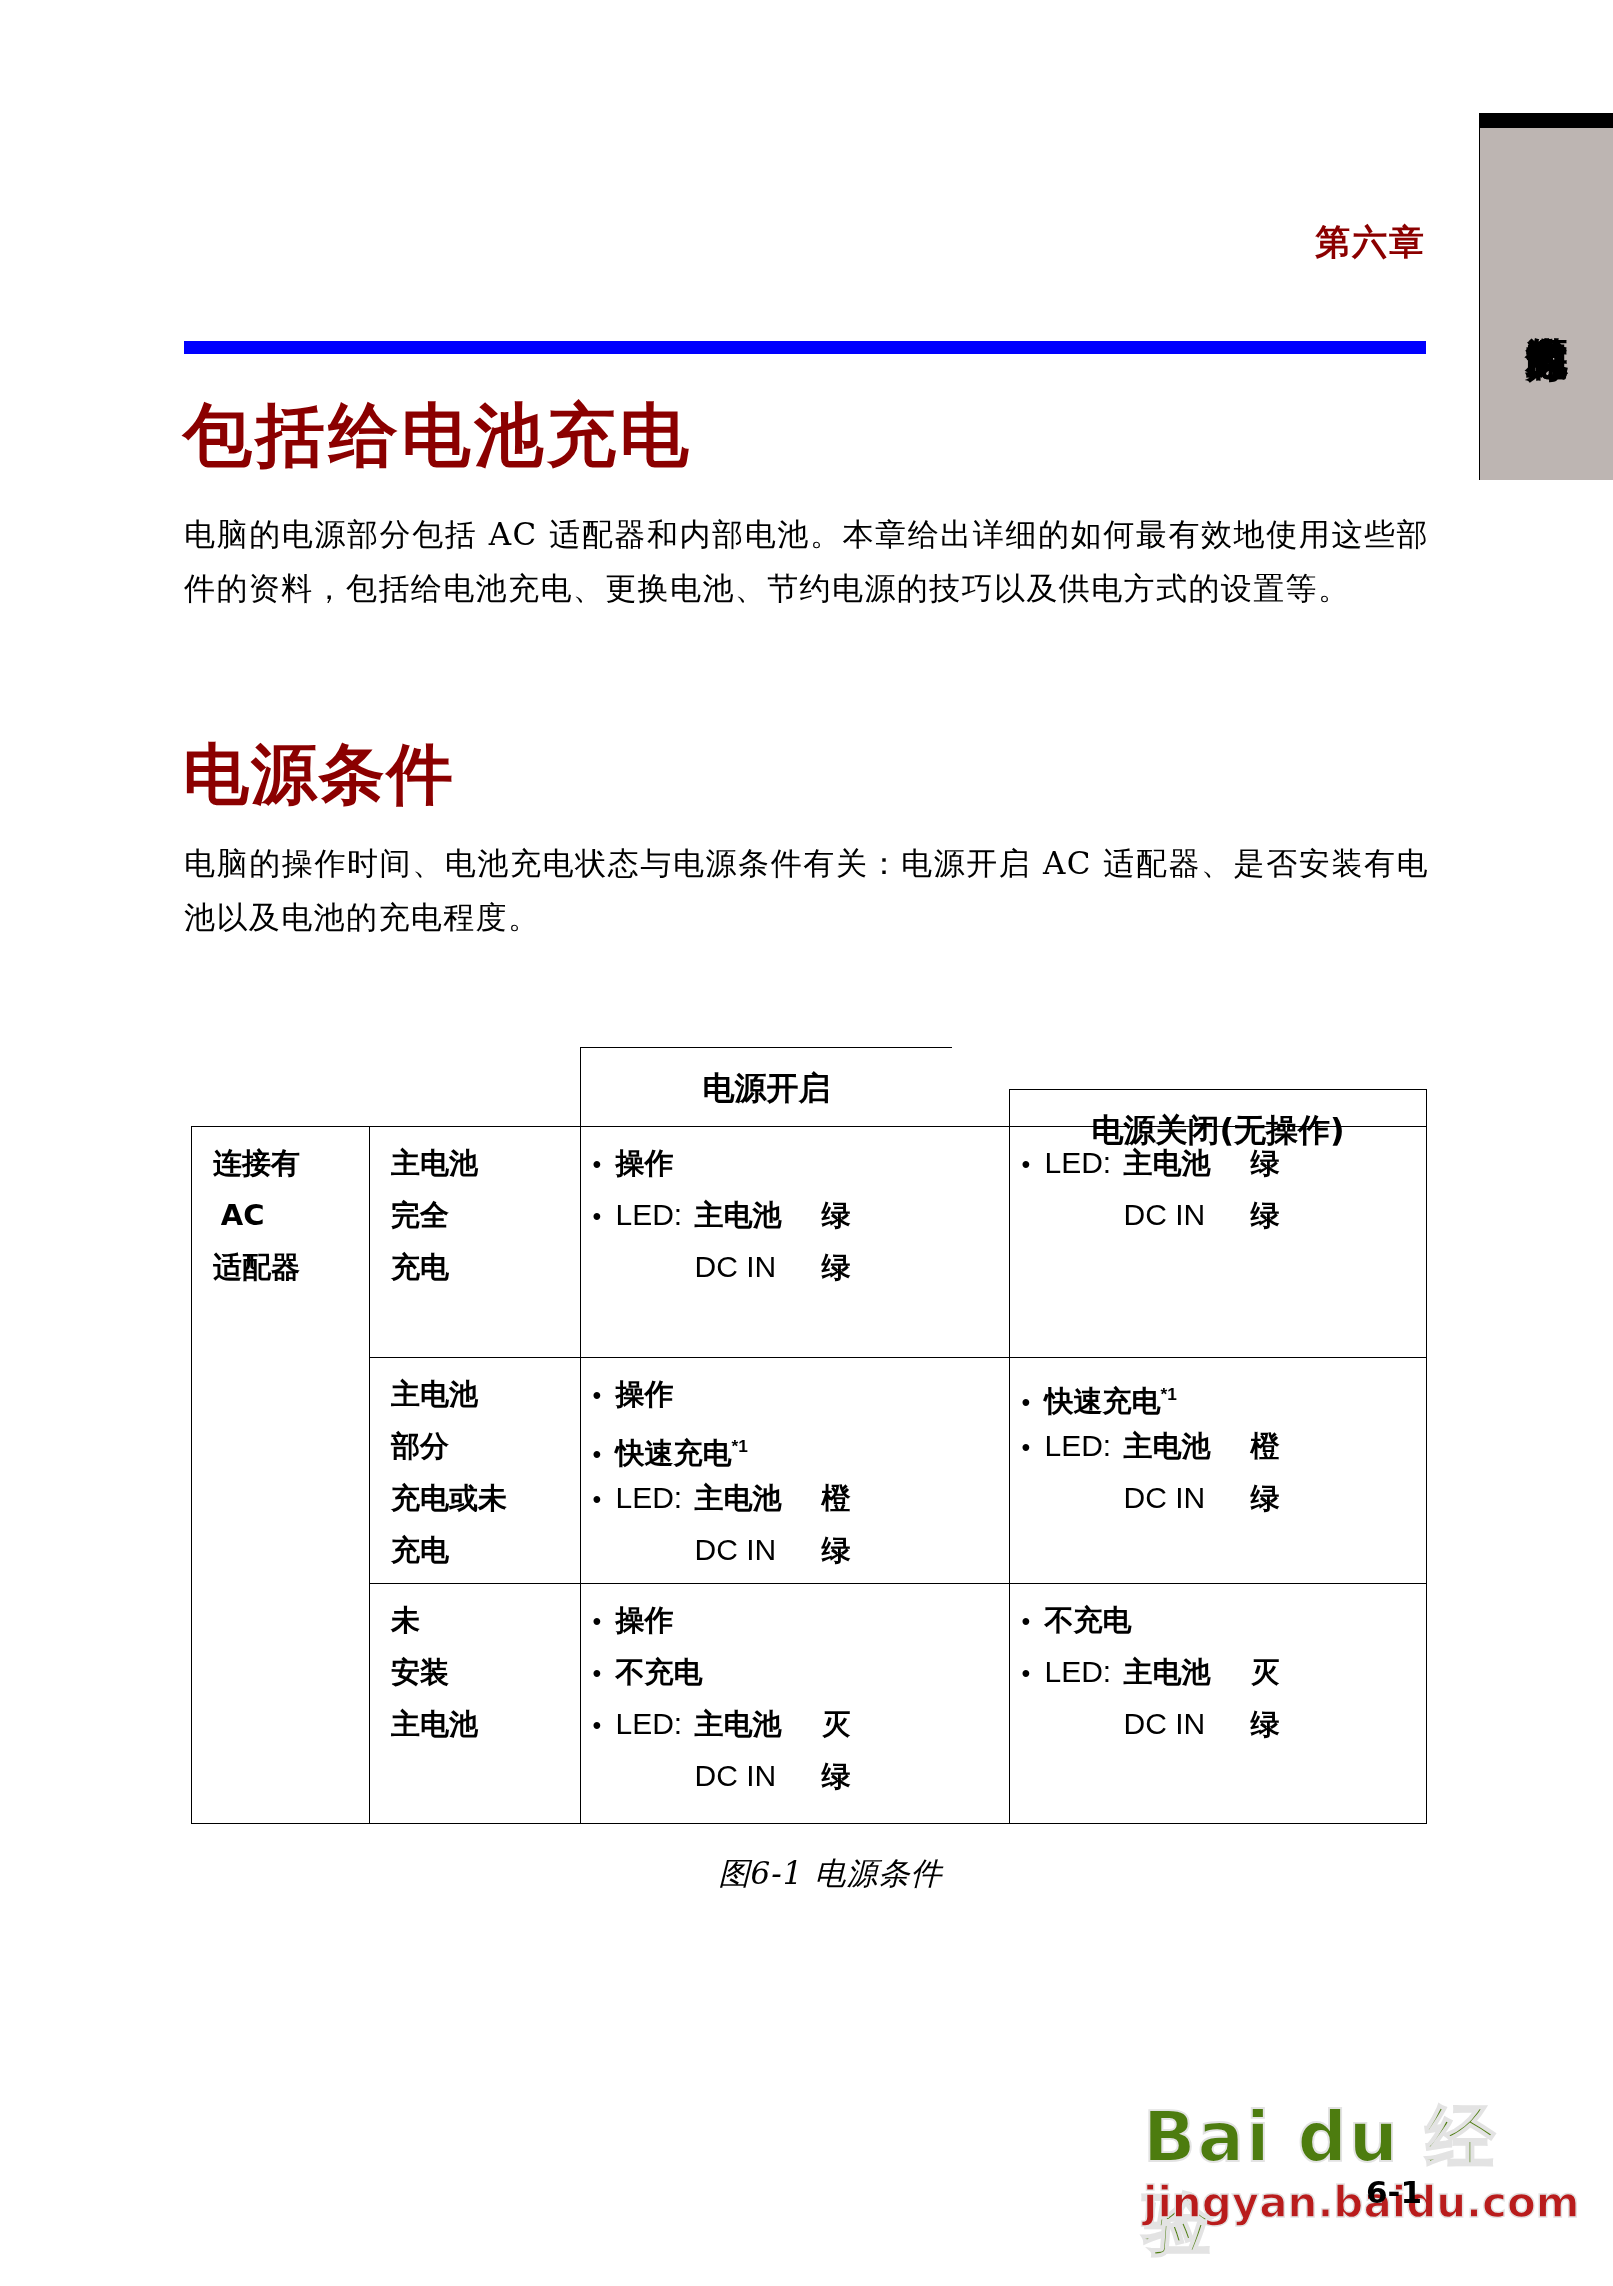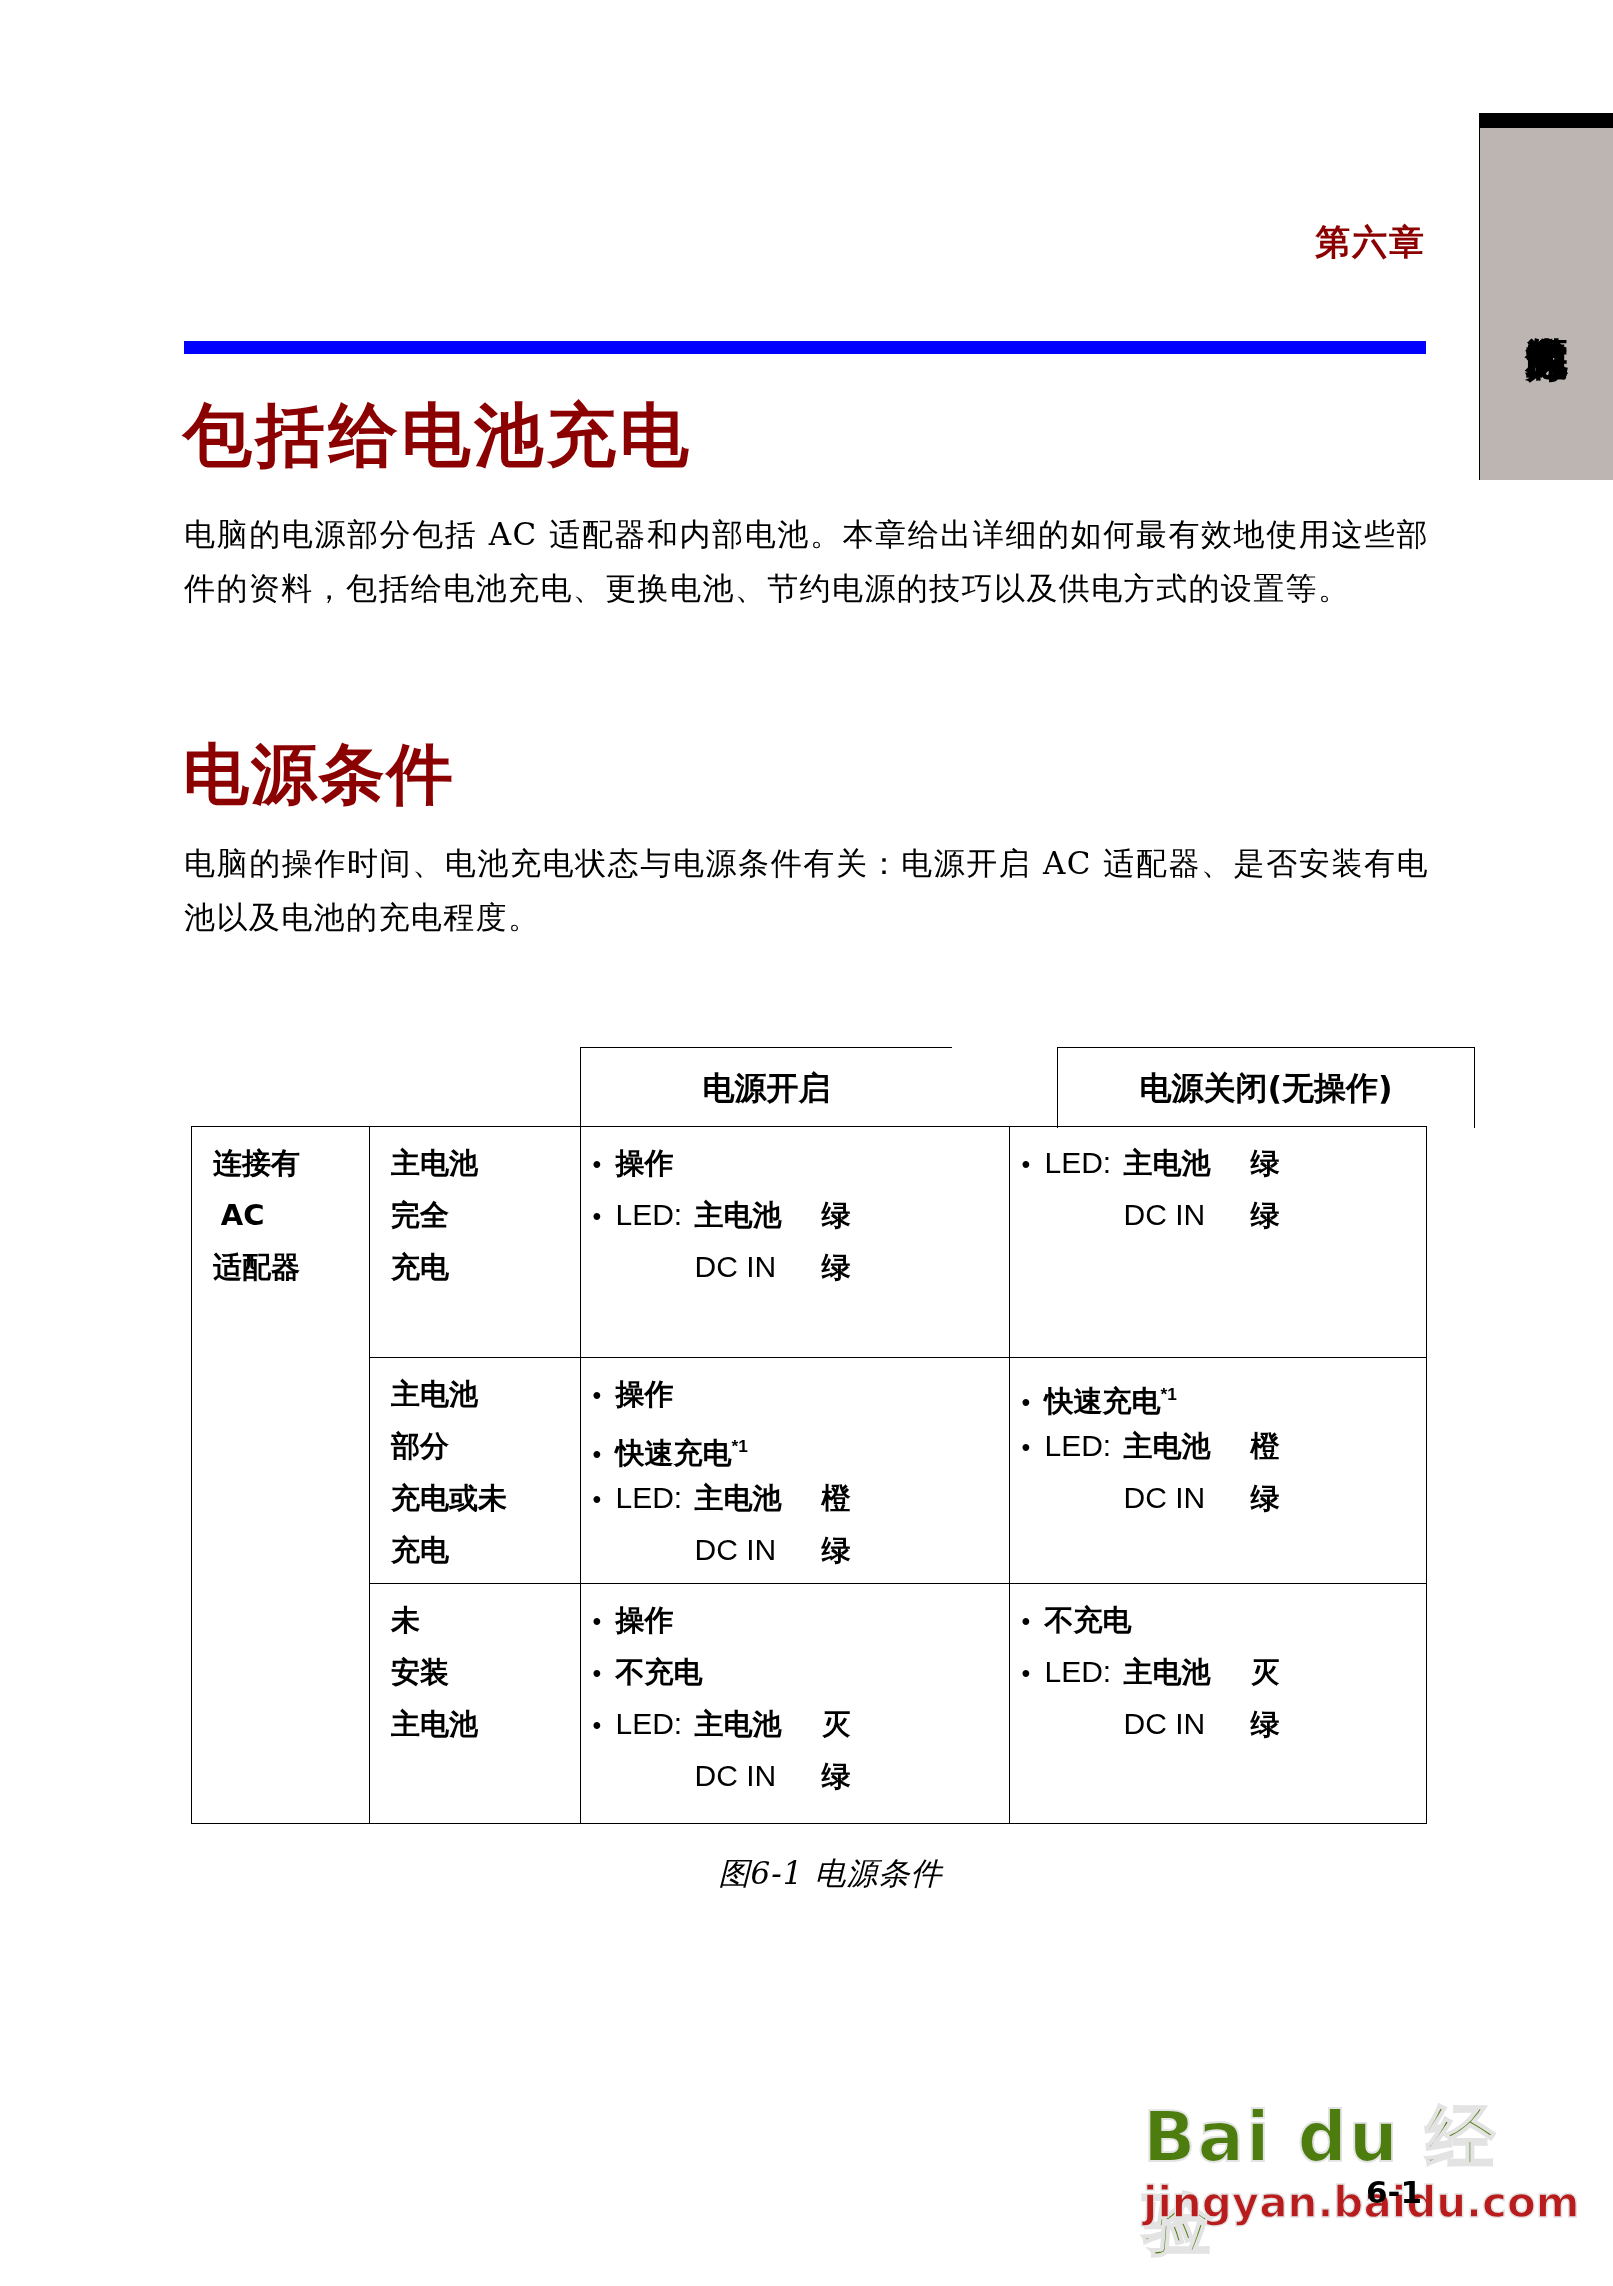--- a/index.html
+++ b/index.html
@@ -60,21 +60,21 @@
 <p class="abs para para1" style="margin:0;">电脑的电源部分包括 AC 适配器和内部电池。本章给出详细的如何最有效地使用这些部件的资料，包括给电池充电、更换电池、节约电源的技巧以及供电方式的设置等。</p>
 
 <h2 class="abs section-title" style="margin:0;">电源条件</h2>
 <p class="abs para para2" style="margin:0;">电脑的操作时间、电池充电状态与电源条件有关：电源开启 AC 适配器、是否安装有电池以及电池的充电程度。</p>
 
 <div class="tbl">
 
   <div class="cell hdr bl bt" style="left:580px; top:1047px; width:372px; height:81px;">
     <span>电源开启</span>
   </div>
-  <div class="cell hdr bl bt br" style="left:1009px; top:1047px; width:418px; height:81px;margin-left:48px;">
+  <div class="cell hdr bl bt br" style="left:1009px; top:1089px; width:418px; height:81px;">
     <span>电源关闭(无操作)</span>
   </div>
 
   <div class="cell lbl bl bt bb" style="left:183px; top:1126px; width:181px; height:698px;">
     <div>连接有</div>
     <div style="padding-left:7.7px;"> AC</div>
     <div>适配器</div>
   </div>
 
   <div class="cell lbl bl bt" style="left:361px; top:1126px; width:221px; height:233px;">

